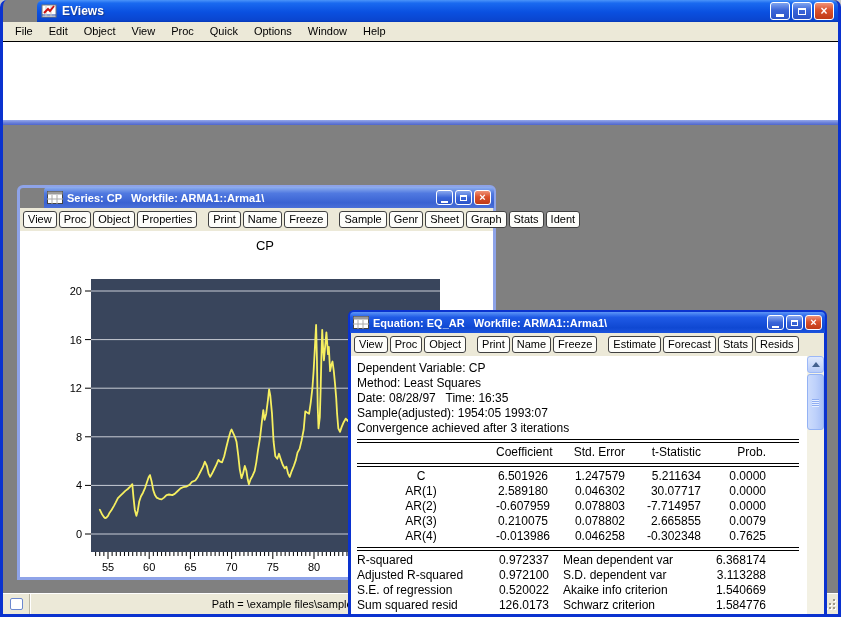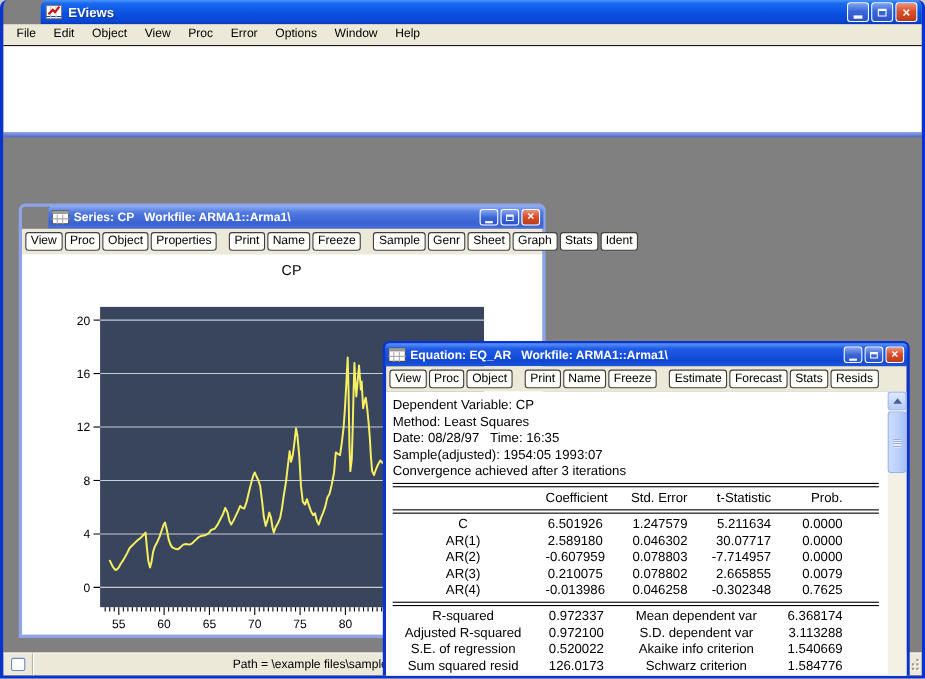--- a/index.html
+++ b/index.html
@@ -58,21 +58,21 @@
   .tgroup{display:flex;margin-right:9px;}
   .tbtn{border:1px solid #404040;border-radius:3px;background:#fdfdfa;padding:0 4px;height:17px;line-height:15px;font-size:11px;margin:0 1px;color:#000;white-space:nowrap;}
   .child-client{flex:1 1 auto;background:#fff;position:relative;overflow:hidden;}
   
   .eq-content{position:absolute;inset:0;background:#fff;font-size:12px;line-height:15px;color:#000;overflow:hidden;}
   .eq-pad{padding:5px 24px 0 6px;}
   .hdr-line{white-space:pre;}
   .dblrule{height:4px;border-top:1px solid #000;border-bottom:1px solid #000;margin:3px 24px 2px 6px;max-width:442px;}
   .coef-grid{display:grid;grid-template-columns:128px 63px 77px 76px 65px;margin-left:6px;}
   .stats-grid{display:grid;grid-template-columns:128px 64px 14px 140px 63px;margin-left:6px;}
-  .cell-c{text-align:center;}.cell-r{text-align:right;margin-left:11px;}.cell-l{text-align:center;}
+  .cell-c{text-align:center;}.cell-r{text-align:right;margin-left:11px;}.cell-l{text-align:left;}
   
   .vscroll{position:absolute;top:0;right:0;bottom:0;width:17px;background:#f3f1e4;}
   .sbtn{position:absolute;left:0;width:17px;height:17px;border:1px solid #9cb8f8;border-radius:3px;
         background:linear-gradient(180deg,#dfe9fd,#b9ccf8);display:flex;align-items:center;justify-content:center;}
   .sbtn.up{top:0;}
   .tri-up{width:0;height:0;border-left:4px solid transparent;border-right:4px solid transparent;border-bottom:5px solid #44618f;}
   .sthumb{position:absolute;left:0;top:18px;width:17px;height:56px;border:1px solid #93b2f4;border-radius:3px;
         background:linear-gradient(90deg,#cddcfc,#bed1fb 50%,#a8c0f6);}
   .sthumb::after{content:"";position:absolute;left:4px;right:4px;top:24px;height:8px;
         background:repeating-linear-gradient(180deg,#8fadf2 0 1px,#e6eeff 1px 2px);}
@@ -104,21 +104,21 @@
       <span class="wbtn close">×</span>
     </span>
   </div>
 
   <div class="menubar" id="menubar">
       <span class="menu-item">File</span>
       <span class="menu-item">Edit</span>
       <span class="menu-item">Object</span>
       <span class="menu-item">View</span>
       <span class="menu-item">Proc</span>
-      <span class="menu-item">Error</span>
+      <span class="menu-item">Quick</span>
       <span class="menu-item">Options</span>
       <span class="menu-item">Window</span>
       <span class="menu-item">Help</span>
     </div>
 
   <div class="command-window"></div>
   <div class="splitter"></div>
 
   <div class="client">
 

